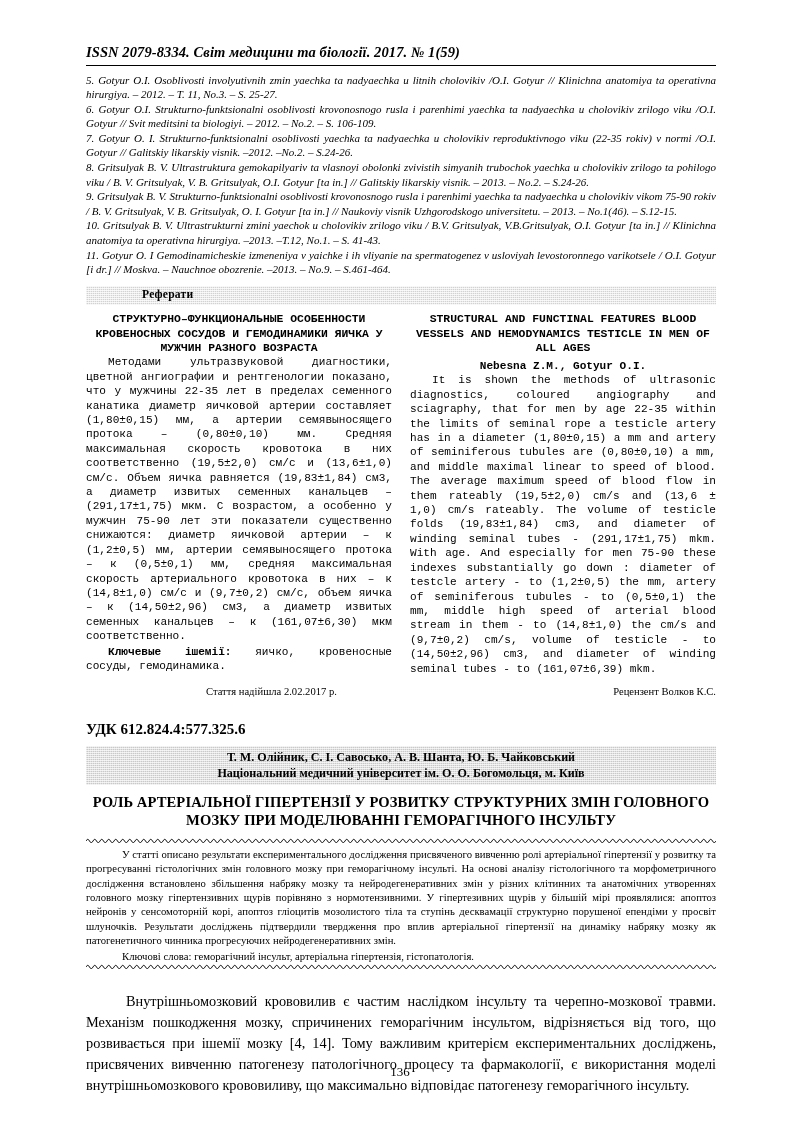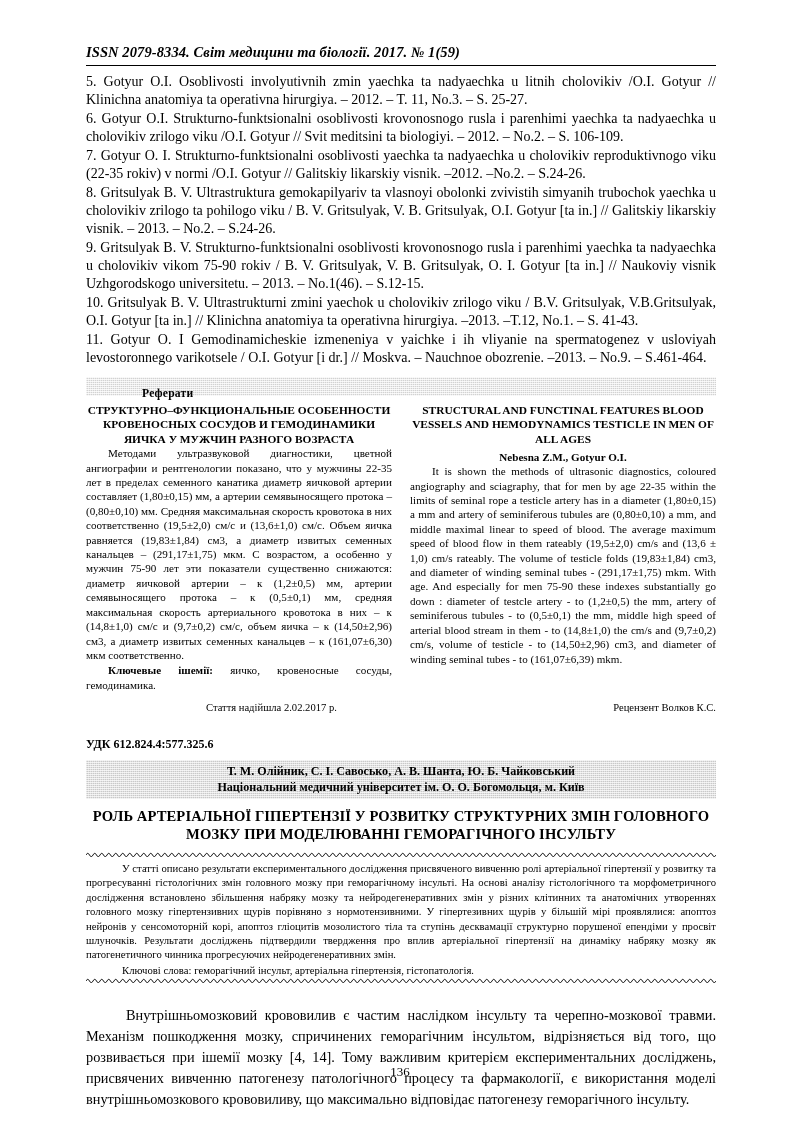--- a/index.html
+++ b/index.html
@@ -39,56 +39,58 @@
     padding-bottom: 4px;
     white-space: nowrap;
   }
   .runhead-rule {
     border-bottom: 1.4px solid #000;
     margin-bottom: 7px;
   }
 
   
   .reflist {
-    font-size: 14px;
+    font-size: 11px;
     line-height: 1.30;
     text-align: justify;
+    font-style: italic;
   }
   .reflist p {
     margin: 0 0 0.5px 0;
     text-indent: 0;
   }
 
   
   .band {
     margin-top: 10px;
     height: 19px;
     position: relative;
     background-color: #d2d2d2;
     background-image:
       repeating-linear-gradient(0deg, rgba(255,255,255,0.78) 0px, rgba(255,255,255,0.78) 1px, rgba(0,0,0,0) 1px, rgba(0,0,0,0) 2px),
       repeating-linear-gradient(90deg, rgba(255,255,255,0.55) 0px, rgba(255,255,255,0.55) 1px, rgba(0,0,0,0) 1px, rgba(0,0,0,0) 2px);
   }
   .band-label {
     position: absolute;
     left: 56px;
-    top: 10px;
+    top: 2px;
     font-weight: bold;
     font-size: 11.6px;
     letter-spacing: 0.2px;
   }
 
   
   .abs-wrap {
     display: flex;
     gap: 18px;
     margin-top: 7px;
   }
   .abs-col {
     width: 306px;
+    font-family: Liberation Mono, monospace;
   }
   .abs-title {
     text-align: center;
     font-weight: bold;
     font-size: 11.4px;
     line-height: 1.26;
     text-transform: none;
   }
   .abs-authors {
     text-align: center;
@@ -116,21 +118,21 @@
     font-size: 10.6px;
     margin-top: 10px;
     padding-left: 120px;
   }
   .meta-recv { flex: 0 0 auto; }
   .meta-rev  { flex: 0 0 auto; }
 
   
   .udc {
     font-weight: bold;
-    font-size: 12px;
+    font-size: 15px;
     margin-top: 24px;
     margin-bottom: 8px;
   }
 
   
   .authband {
     background-color: #c9c9c9;
     background-image:
       repeating-linear-gradient(0deg, rgba(255,255,255,0.70) 0px, rgba(255,255,255,0.70) 1px, rgba(0,0,0,0) 1px, rgba(0,0,0,0) 2px),
       repeating-linear-gradient(90deg, rgba(255,255,255,0.45) 0px, rgba(255,255,255,0.45) 1px, rgba(0,0,0,0) 1px, rgba(0,0,0,0) 2px);

